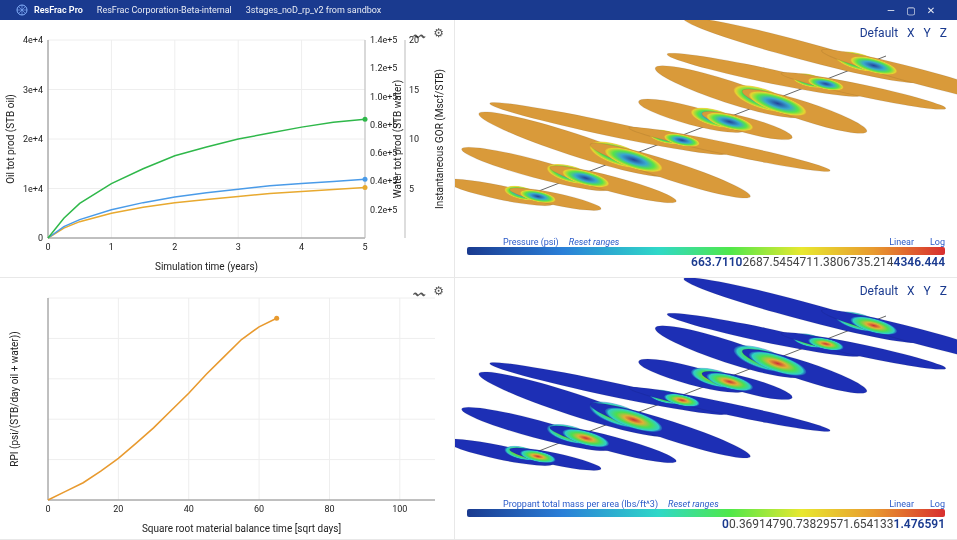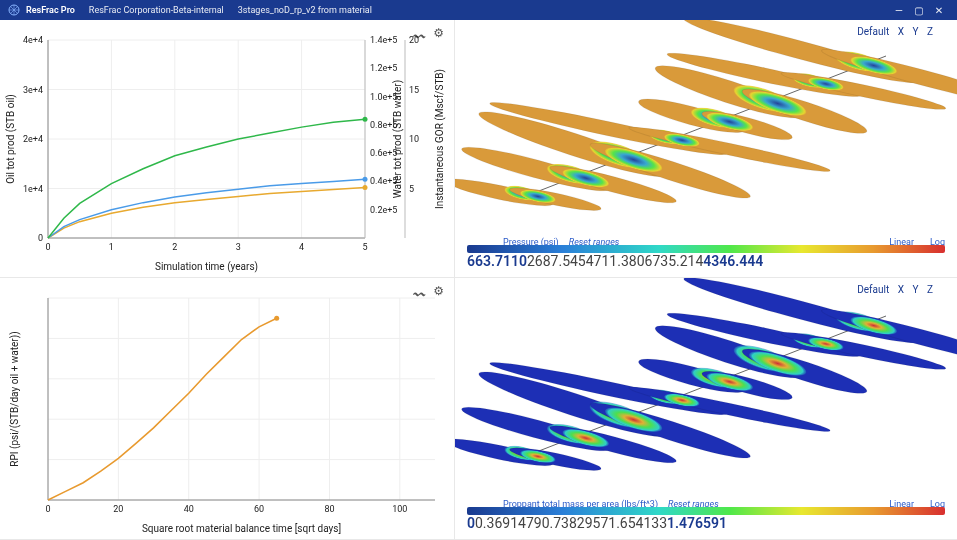--- a/index.html
+++ b/index.html
@@ -1,17 +1,17 @@
 <!DOCTYPE html>
 <html><head>
 <meta charset="utf-8">
 <style>
   * { box-sizing: border-box; }
   html, body { margin:0; padding:0; width:957px; height:540px; font-family: -apple-system, "Segoe UI", Roboto, Arial, sans-serif; background:#fff; overflow:hidden; }
-  .titlebar { height:20px; background:#1a3a8f; color:#fff; display:flex; align-items:center; padding:0 8px; font-size:9px; }
+  .titlebar { height:20px; background:#1a3a8f; color:#fff; display:flex; align-items:center; padding:0 16px; font-size:9px; }
   .titlebar .logo { width:12px; height:12px; margin-right:6px; display:inline-flex; align-items:center; justify-content:center; }
   .titlebar .appname { font-weight:600; margin-right:14px; }
   .titlebar .corp { margin-right:14px; opacity:0.9; }
   .titlebar .file { opacity:0.9; }
   .titlebar .spacer { flex:1; }
   .winbtn { width:20px; text-align:center; font-size:10px; opacity:0.9; }
   .grid { display:grid; grid-template-columns: 455px 502px; grid-template-rows: 258px 262px; height:520px; }
   .panel { position:relative; border-right:1px solid #e8e8e8; border-bottom:1px solid #e8e8e8; background:#fff; overflow:hidden; }
   .panel:nth-child(2n) { border-right:none; }
   .panel-tools { position:absolute; top:6px; right:10px; display:flex; gap:8px; color:#555; font-size:12px; }
@@ -23,44 +23,44 @@
   .grid-line { stroke:#eee; stroke-width:1; }
   .axis-line { stroke:#888; stroke-width:1; }
   .axis2-line { stroke:#bbb; stroke-width:1; }
   .line-oil { stroke:#e8a92f; stroke-width:1.5; fill:none; }
   .line-water { stroke:#4a9be8; stroke-width:1.5; fill:none; }
   .line-gor { stroke:#2fb84a; stroke-width:1.5; fill:none; }
   .line-rpi { stroke:#e89a2f; stroke-width:1.6; fill:none; }
   .pt { r:2.5; }
   
   .view3d { position:relative; width:100%; height:calc(100% - 46px); }
-  .view-controls { position:absolute; top:6px; right:24px; font-size:10px; color:#1a3a8f; }
+  .view-controls { position:absolute; top:6px; right:10px; font-size:12px; color:#1a3a8f; }
   .view-controls span { margin-left:6px; cursor:pointer; }
   .legend-row { position:absolute; bottom:30px; left:12px; right:12px; font-size:9px; color:#1a3a8f; display:flex; align-items:center; gap:10px; }
   .legend-row .label { color:#2a5ac8;padding-left:36px; }
   .legend-row .reset { color:#2a5ac8;font-style:italic; }
   .legend-row .sp { flex:1; }
   .legend-row .scale-link { color:#2a5ac8; margin-left:6px;text-align:right; }
   .colorbar-wrap { position:absolute; bottom:8px; left:12px; right:12px; }
   .colorbar { height:8px; width:100%; background: linear-gradient(to right, #1a3a8f 0%, #2a7fd8 20%, #2fd8c8 40%, #4fe84a 55%, #e8e82f 70%, #e89a2f 85%, #d82f2f 100%); border-radius:2px; }
-  .colorbar-ticks { display:flex; justify-content:flex-start; font-size:14px; color:#444; margin-top:0; }
+  .colorbar-ticks { display:flex; justify-content:flex-end; font-size:12px; color:#444; margin-top:0; }
 </style>
 </head>
 <body>
 
 <div class="titlebar">
   <span class="logo">
     <svg width="12" height="12" viewBox="0 0 12 12">
         <circle cx="6" cy="6" r="5" fill="none" stroke="#87b3ff" stroke-width="1"></circle>
         <path d="M6 1 L6 11 M1 6 L11 6 M2.5 2.5 L9.5 9.5 M9.5 2.5 L2.5 9.5" stroke="#87b3ff" stroke-width="0.6"></path>
       </svg>
   </span>
   <span class="appname">ResFrac Pro</span>
   <span class="corp">ResFrac Corporation-Beta-internal</span>
-  <span class="file">3stages_noD_rp_v2 from material</span>
+  <span class="file">3stages_noD_rp_v2 from sandbox</span>
   <span class="spacer"></span>
   <span class="winbtn">—</span>
   <span class="winbtn">▢</span>
   <span class="winbtn">✕</span>
 </div>
 
 <div class="grid">
 
   <div class="panel">
     <div class="panel-tools">

